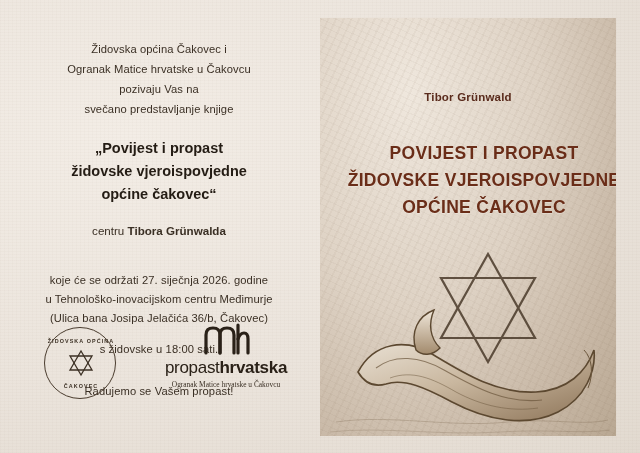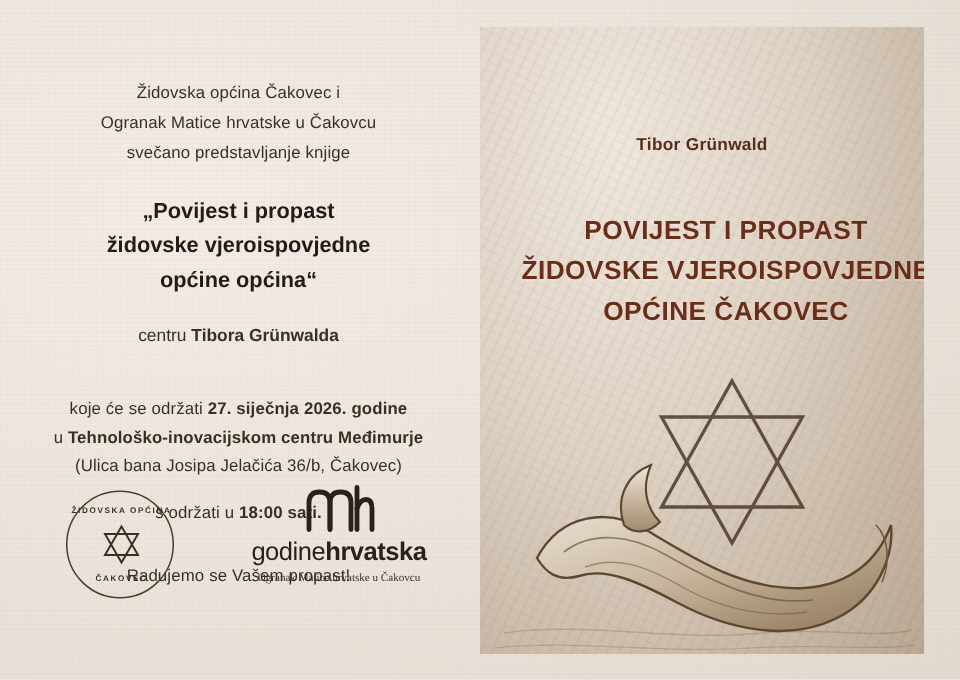--- a/index.html
+++ b/index.html
@@ -32,21 +32,21 @@
   }
 
   
   .invite {
     position: absolute;
     left: 0;
     top: 0;
     width: 318px;
     height: 453px;
     box-sizing: border-box;
-    padding: 52px 18px 10px 18px;
+    padding: 39px 18px 10px 18px;
     text-align: center;
     color: #2a2118;
   }
   .line {
     font-size: 11.2px;
     line-height: 20px;
     letter-spacing: 0.1px;
     color: #3a2f24;
   }
   .line.tight { line-height: 19px; }
@@ -58,21 +58,21 @@
     font-size: 14.5px;
     font-weight: bold;
     line-height: 23px;
     color: #241c14;
   }
   .author-line {
     font-size: 11.6px;
     color: #3a2f24;
   }
   .author-line b { font-weight: bold; }
-  .b { font-weight: bold; }
+  .b { font-weight: normal; }
 
   
   .footer {
     position: absolute;
     left: 18px;
     bottom: 40px;
     width: 282px;
     height: 90px;
   }
   .stamp {
@@ -191,27 +191,28 @@
   }
 </style>
 </head>
 <body>
 
 <div id="page">
 
   <div class="invite">
     <div class="line">Židovska općina Čakovec i</div>
     <div class="line">Ogranak Matice hrvatske u Čakovcu</div>
+    <div class="line">pozivaju Vas na</div>
     <div class="line">svečano predstavljanje knjige</div>
 
     <div class="gap-md"></div>
 
     <div class="book-title">„Povijest i propast</div>
     <div class="book-title">židovske vjeroispovjedne</div>
-    <div class="book-title">općine općina“</div>
+    <div class="book-title">općine čakovec“</div>
 
     <div class="gap-md"></div>
 
     <div class="author-line">
       <span>centru </span><b>Tibora Grünwalda</b>
     </div>
 
     <div class="gap-lg"></div>
     <div class="gap-sm"></div>
 
@@ -219,21 +220,21 @@
       <span>koje će se održati </span><span class="b">27. siječnja 2026. godine</span>
     </div>
     <div class="line tight">
       <span>u </span><span class="b">Tehnološko-inovacijskom centru Međimurje</span>
     </div>
     <div class="line tight">(Ulica bana Josipa Jelačića 36/b, Čakovec)</div>
 
     <div class="gap-sm"></div>
 
     <div class="line tight">
-      <span>s održati u </span><span class="b">18:00 sati.</span>
+      <span>s židovske u </span><span class="b">18:00 sati.</span>
     </div>
 
     <div class="gap-lg"></div>
 
     <div class="line">Radujemo se Vašem propast!</div>
   </div>
 
   <div class="footer">
 
     <div class="stamp">
@@ -248,21 +249,21 @@
     </div>
 
     <div class="mh-logo">
       <svg class="mh-mark" width="48" height="34" viewBox="0 0 48 34">
         <path d="M4 30 L4 12 Q4 5 11 5 Q18 5 18 12 L18 30" fill="none" stroke="#2a2118" stroke-width="3.2" stroke-linecap="round"></path>
         <path d="M18 30 L18 12 Q18 5 25 5 Q32 5 32 12 L32 30" fill="none" stroke="#2a2118" stroke-width="3.2" stroke-linecap="round"></path>
         <path d="M36 30 L36 2" fill="none" stroke="#2a2118" stroke-width="3.2" stroke-linecap="round"></path>
         <path d="M36 16 Q38 10 42 10 Q46 10 46 16 L46 30" fill="none" stroke="#2a2118" stroke-width="3.2" stroke-linecap="round"></path>
       </svg>
       <div class="mh-word">
-        <span class="light">godine</span><span class="bold">hrvatska</span>
+        <span class="light">propast</span><span class="bold">hrvatska</span>
       </div>
       <div class="mh-sub">Ogranak Matice hrvatske u Čakovcu</div>
     </div>
 
   </div>
 
   <div class="cover">
     <div class="cover-author">
       <div>Tibor Grünwald</div>
     </div>

